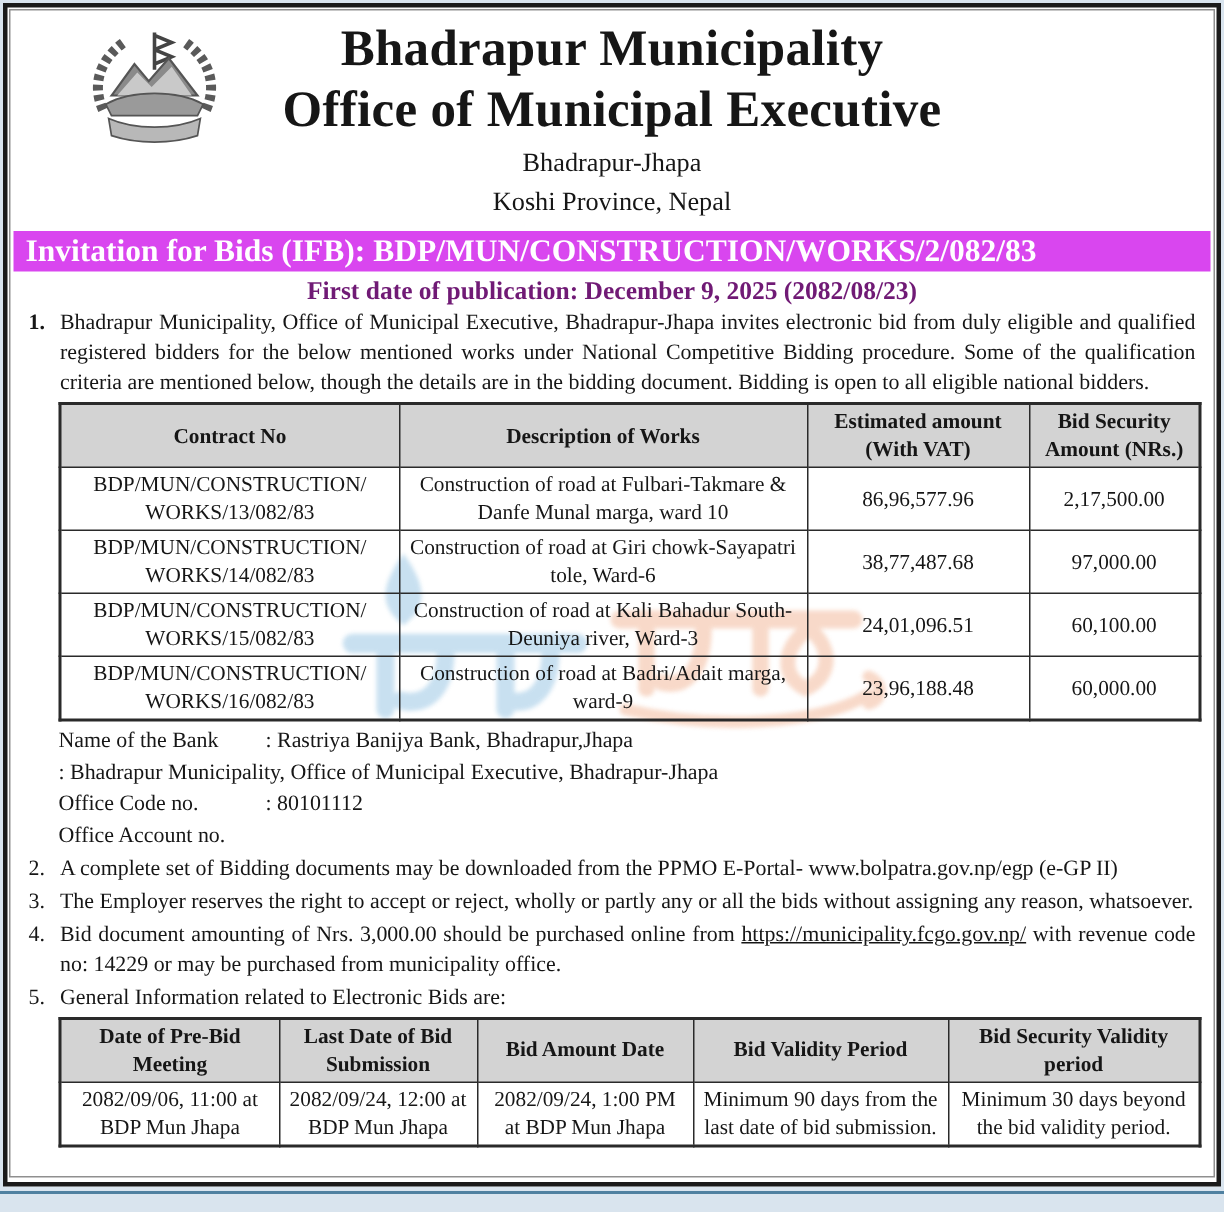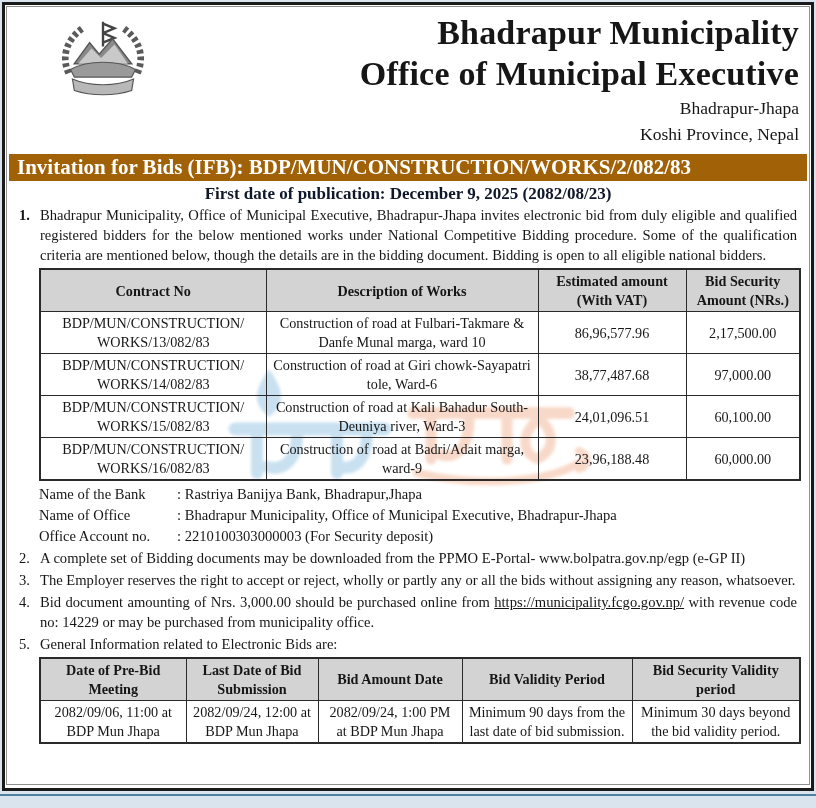--- a/index.html
+++ b/index.html
@@ -23,39 +23,39 @@
     border: 1px solid #8f8f8f;
     margin: 1px;
     height: calc(100% - 4px);
     box-sizing: border-box;
     padding: 3px 10px 0 10px;
     overflow: hidden;
   }
   .content { position: relative; z-index: 1; }
 
   
-  .masthead { position: relative; text-align: right; padding-top: 2px; }
+  .masthead { position: relative; text-align: center; padding-top: 2px; }
   .logo { position: absolute; left: 38px; top: 4px; width: 96px; height: 86px; }
   .title1, .title2 { font-weight: bold; font-size: 34px; line-height: 1.22; letter-spacing: 0.2px; }
   .subtitle { font-weight: normal; font-size: 17.5px; line-height: 1.5; }
 
   .ifb-bar {
     margin: 7px -8px 0 -8px;
-    background: #a16207;
+    background: #d946ef;
     color: #ffffff;
     font-weight: bold;
     font-size: 21px;
     padding: 2px 8px 3px 8px;
     line-height: 1.05;
   }
   .pub-line {
     text-align: center;
     font-weight: bold;
     font-size: 17px;
-    color: #0f172a;
+    color: #701a75;
     margin: 3px 0 2px 0;
   }
 
   
   .clause { display: flex; margin: 1px 0 2px 2px; font-size: 14.6px; line-height: 1.37; }
   .clause-num { width: 21px; flex: none; }
   .clause-num.bold { font-weight: bold; }
   .clause-body { flex: 1; text-align: justify; padding-right: 2px; }
   .bold-lead { font-weight: normal; }
   .link { text-decoration: underline; cursor: pointer; color: inherit; }
@@ -204,26 +204,28 @@
           </tr>
         </tbody>
       </table>
 
       <div class="bank-details">
         <div class="bank-row">
           <span class="bank-label">Name of the Bank</span>
           <span class="bank-value">: Rastriya Banijya Bank, Bhadrapur,Jhapa</span>
         </div>
         <div class="bank-row">
-          <span class="bank-label">Name of Office</span>
           <span class="bank-value">: Bhadrapur Municipality, Office of Municipal Executive, Bhadrapur-Jhapa</span>
         </div>
         <div class="bank-row">
+          <span class="bank-label">Office Code no.</span>
+          <span class="bank-value">: 80101112</span>
+        </div>
+        <div class="bank-row">
           <span class="bank-label">Office Account no.</span>
-          <span class="bank-value">: 2210100303000003 (For Security deposit)</span>
         </div>
       </div>
 
       <div class="clause">
         <span class="clause-num">2.</span>
         <span class="clause-body">A complete set of Bidding documents may be downloaded from the PPMO E-Portal- www.bolpatra.gov.np/egp (e-GP II)</span>
       </div>
       <div class="clause">
         <span class="clause-num">3.</span>
         <span class="clause-body">The Employer reserves the right to accept or reject, wholly or partly any or all the bids without assigning any reason, whatsoever.</span>

